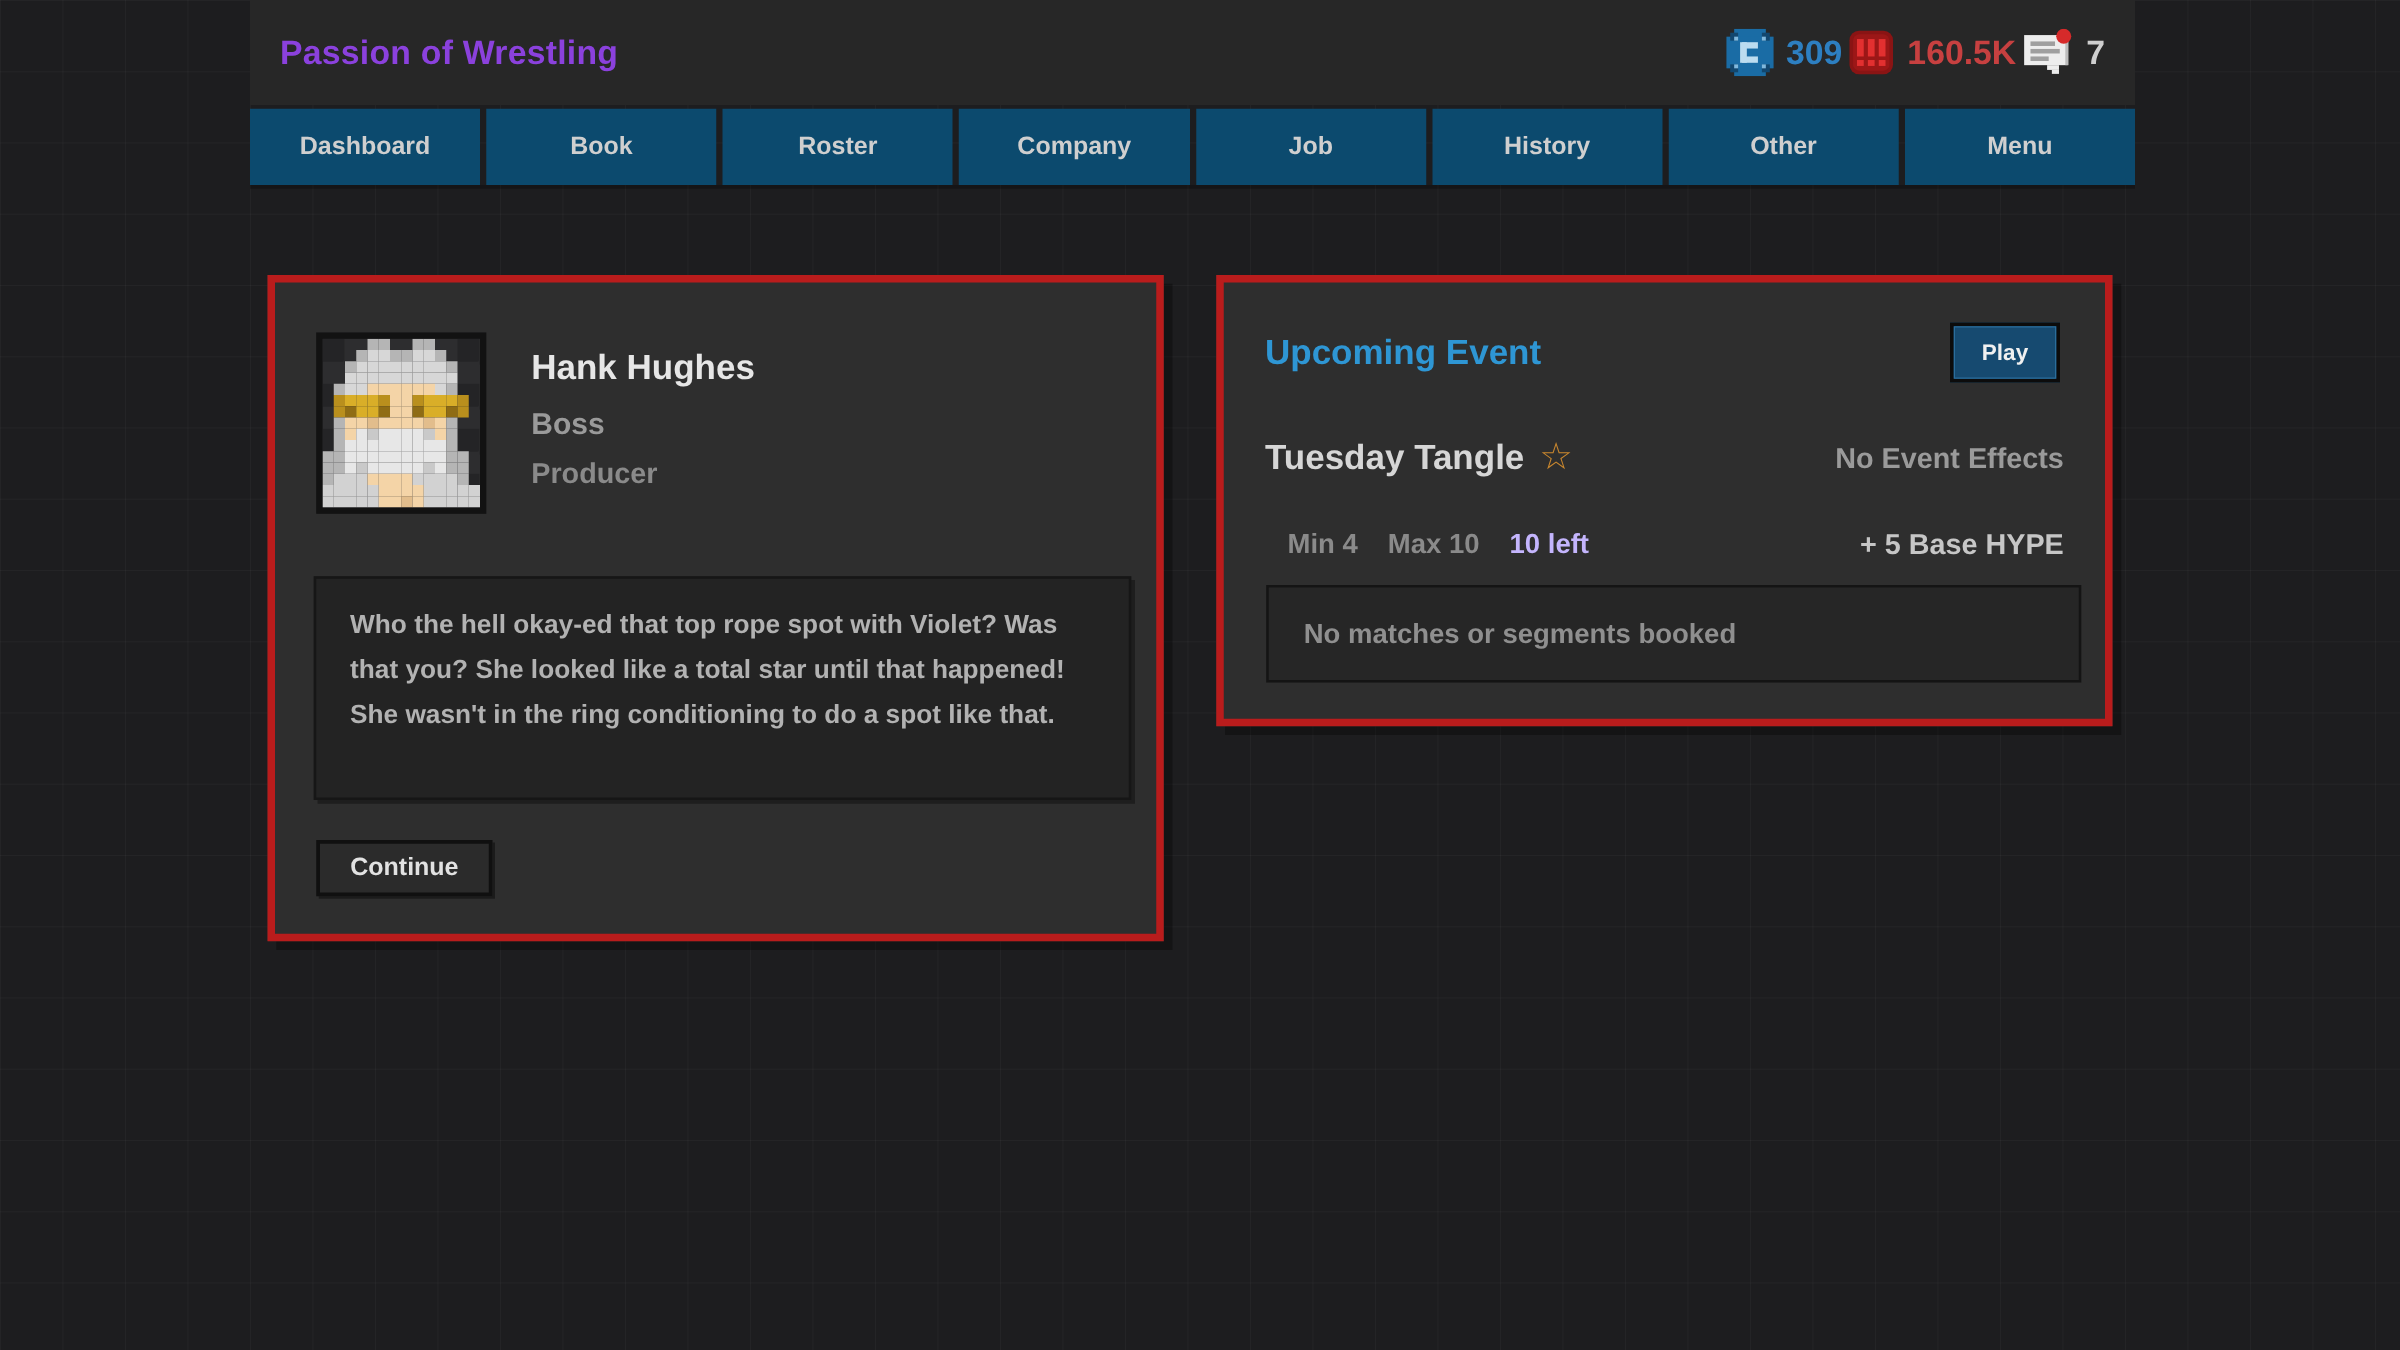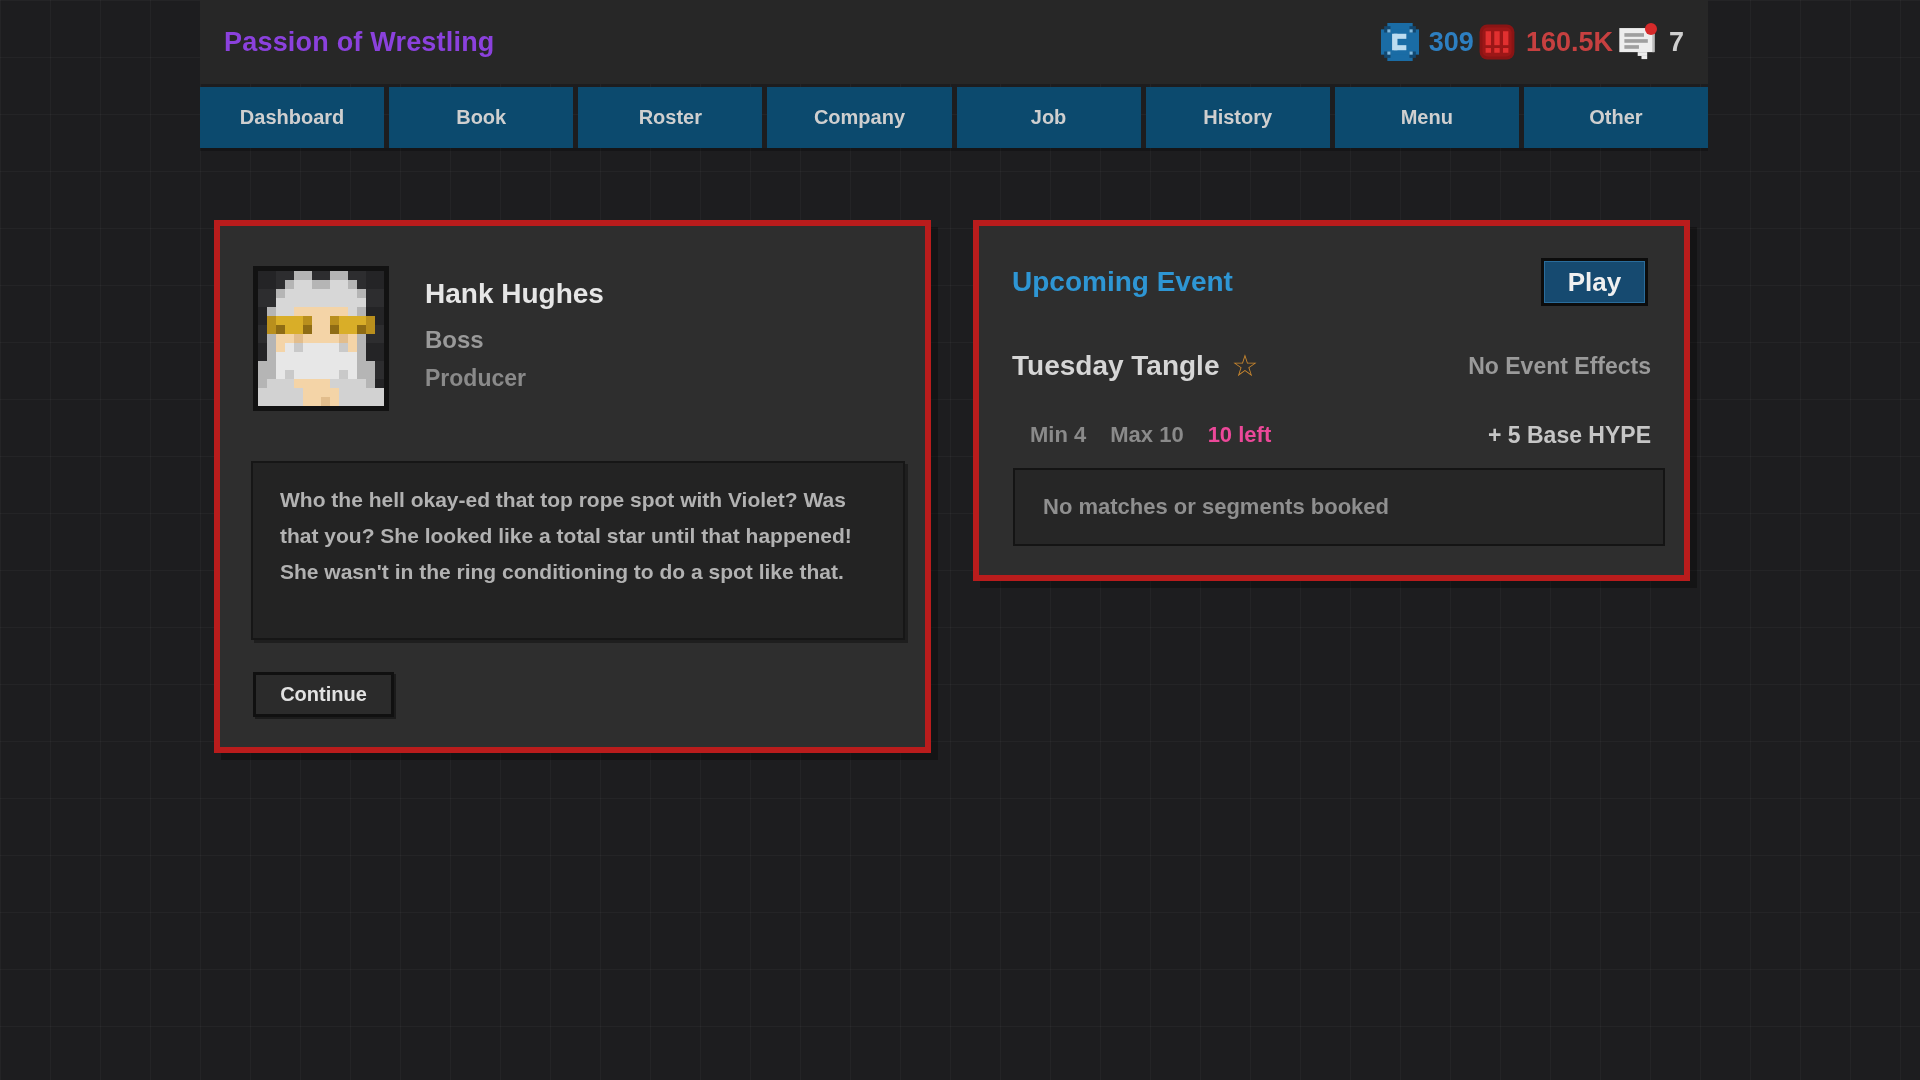--- a/index.html
+++ b/index.html
@@ -69,37 +69,37 @@
     color:#e2e2e2; font-size:20px; font-weight:bold;
     display:flex; align-items:center; justify-content:center; cursor:pointer;
     font-family:"Liberation Sans", sans-serif;
   }
 
   
   .event-header { position:absolute; left:33px; right:36px; top:30px; height:52px;
     display:flex; align-items:center; justify-content:space-between; }
   .event-title { font-size:28px; font-weight:bold; color:#2e96d4; }
   .play-btn {
-    width:107px; height:48px; background:#164a70; border:3px solid #0c0c0c;
+    width:88px; height:48px; background:#164a70; border:3px solid #0c0c0c;
     outline:1px solid #2a6d9c; outline-offset:-4px;
-    color:#f0f0f0; font-size:26px; font-weight:bold;
+    color:#f0f0f0; font-size:18px; font-weight:bold;
     display:flex; align-items:center; justify-content:center; cursor:pointer;
     font-family:"Liberation Sans", sans-serif;
   }
   .event-row2 { position:absolute; left:33px; right:33px; top:120px; height:40px;
     display:flex; align-items:center; justify-content:space-between; }
   .event-name-wrap { display:flex; align-items:center; gap:12px; }
   .event-name { font-size:28px; font-weight:bold; color:#d6d6d6; }
   .star-icon { font-size:30px; color:#c9872e; line-height:1; }
   .event-effects { font-size:23px; font-weight:bold; color:#9a9a9a; }
   .event-row3 { position:absolute; left:33px; right:33px; top:196px; height:26px;
     display:flex; align-items:center; justify-content:space-between; }
   .limits { display:flex; align-items:flex-start; gap:24px;margin-left:18px; }
   .limit-dim { font-size:22px; font-weight:bold; color:#8a8a8a; }
-  .limit-lit { font-size:22px; font-weight:bold; color:#ec4899; }
+  .limit-lit { font-size:22px; font-weight:bold; color:#c4b5fd; }
   .hype-bonus { font-size:23px; font-weight:bold; color:#c6c6c6; }
   .booking-box {
     position:absolute; left:34px; top:242px; width:652px; height:78px;
     background:#262626; border:2px solid #141414;
     display:flex; align-items:center; padding:0 28px;
     font-size:22px; font-weight:bold; color:#8f8f8f;
   }
 
   .icon-svg { display:block; }
 </style>
@@ -166,22 +166,22 @@
     </div>
   </div>
 
   <div class="tabs">
     <div class="tab">Dashboard</div>
     <div class="tab">Book</div>
     <div class="tab">Roster</div>
     <div class="tab">Company</div>
     <div class="tab">Job</div>
     <div class="tab">History</div>
+    <div class="tab">Other</div>
     <div class="tab">Menu</div>
-    <div class="tab">Other</div>
   </div>
 </div>
 
 <div class="card dialogue-card">
   <div class="avatar-box" id="avatar"><svg width="126" height="135" xmlns="http://www.w3.org/2000/svg">
         <rect x="36" y="0" width="9" height="9" fill="#b5b5b5"></rect>
         <rect x="45" y="0" width="9" height="9" fill="#b5b5b5"></rect>
         <rect x="72" y="0" width="9" height="9" fill="#b5b5b5"></rect>
         <rect x="81" y="0" width="9" height="9" fill="#b5b5b5"></rect>
         <rect x="27" y="9" width="9" height="9" fill="#b5b5b5"></rect>

